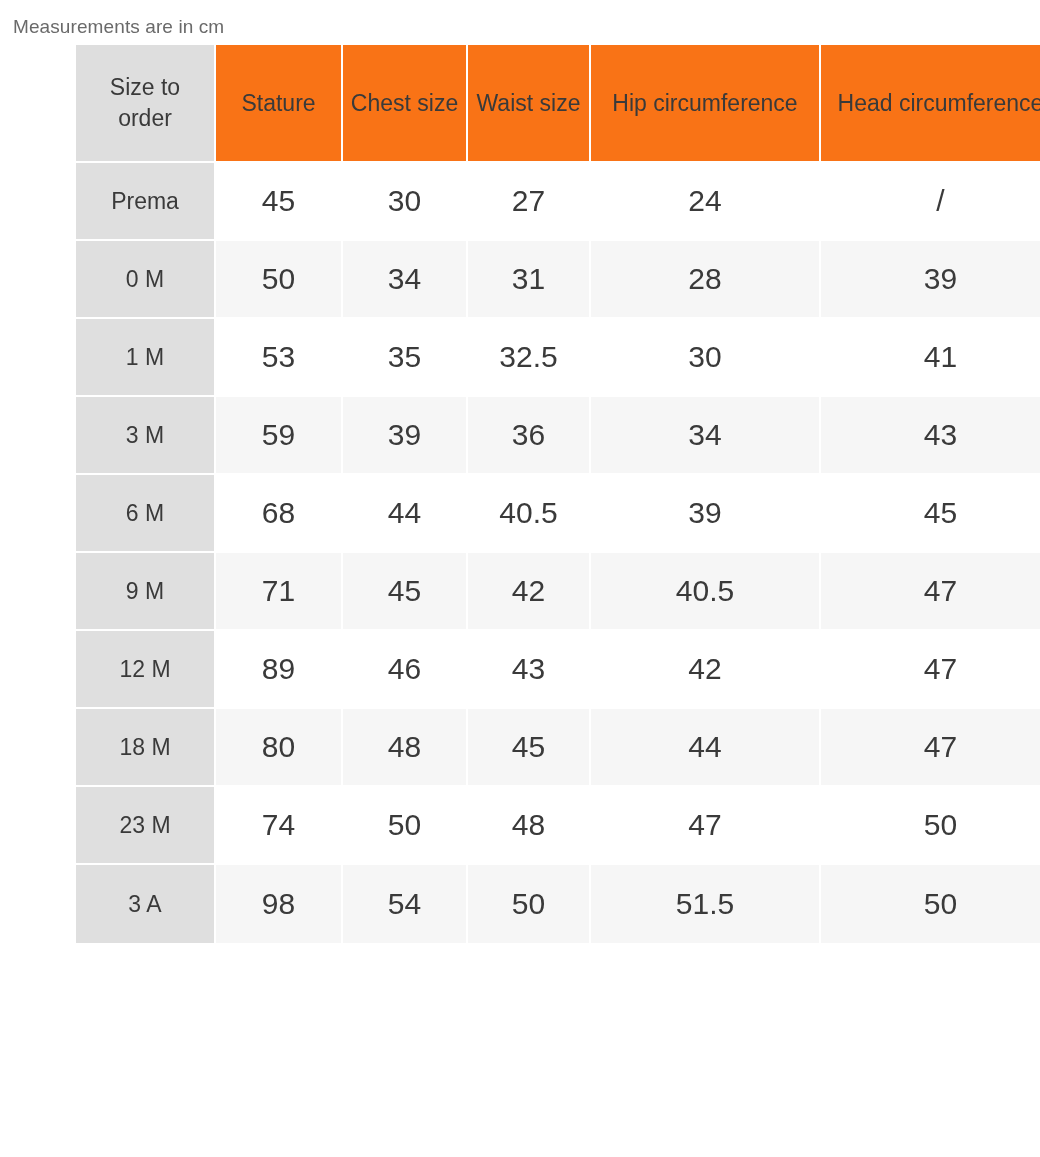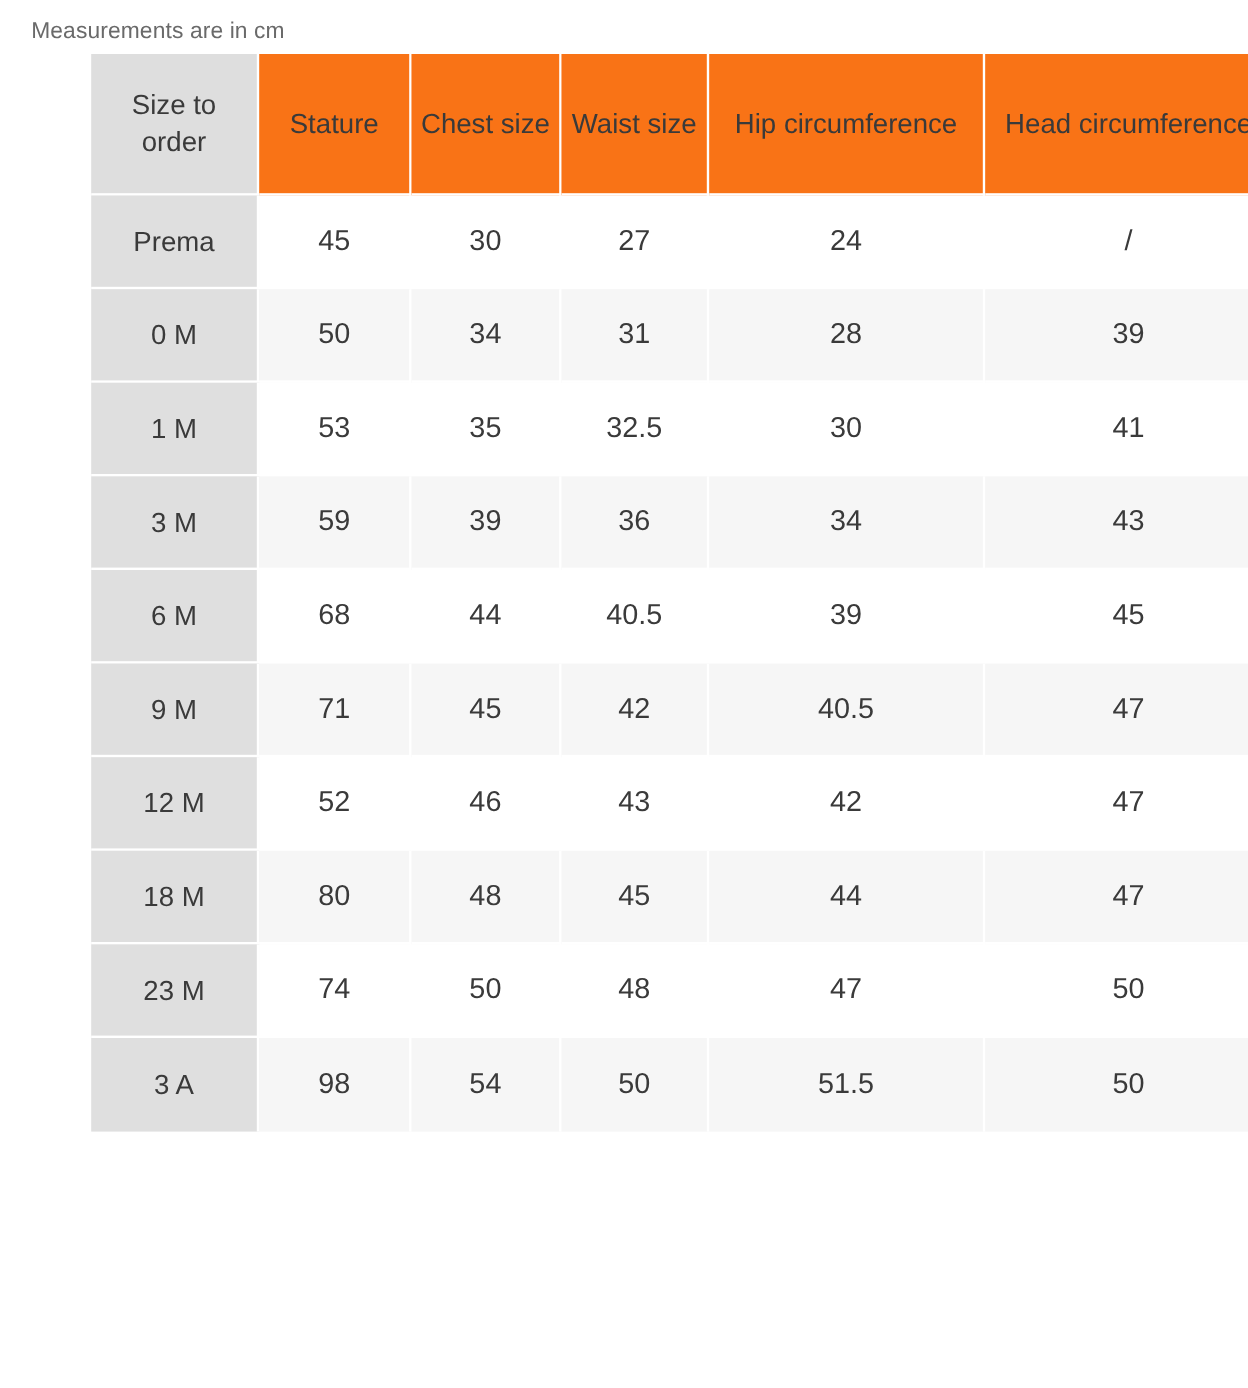--- a/index.html
+++ b/index.html
@@ -15,21 +15,21 @@
   .page {
     width: 1040px;
     height: 1157px;
     position: relative;
     background: #ffffff;
     overflow: hidden;
   }
 
   .caption {
     position: absolute;
-    left: 26px;
+    left: 13px;
     top: 16px;
     font-size: 19px;
     color: #6a6a6a;
     letter-spacing: 0.1px;
     line-height: 1.2;
     white-space: nowrap;
   }
 
   .table-wrap {
     position: absolute;
@@ -78,21 +78,21 @@
 
   thead th.corner {
     background: #dedede;
   }
 
   
   tbody tr { height: 78px; }
 
   tbody td {
     background: #ffffff;
-    font-size: 24px;
+    font-size: 30px;
     line-height: 1.2;
   }
 
   tbody tr.alt td {
     background: #f6f6f6;
   }
 
   tbody th.rowhead {
     background: #dfdfdf;
     font-size: 23px;
@@ -181,21 +181,21 @@
           <tr class="alt">
             <th class="rowhead">9 M</th>
             <td>71</td>
             <td>45</td>
             <td>42</td>
             <td>40.5</td>
             <td>47</td>
           </tr>
           <tr>
             <th class="rowhead">12 M</th>
-            <td>52</td>
+            <td>89</td>
             <td>46</td>
             <td>43</td>
             <td>42</td>
             <td>47</td>
           </tr>
           <tr class="alt">
             <th class="rowhead">18 M</th>
             <td>80</td>
             <td>48</td>
             <td>45</td>

